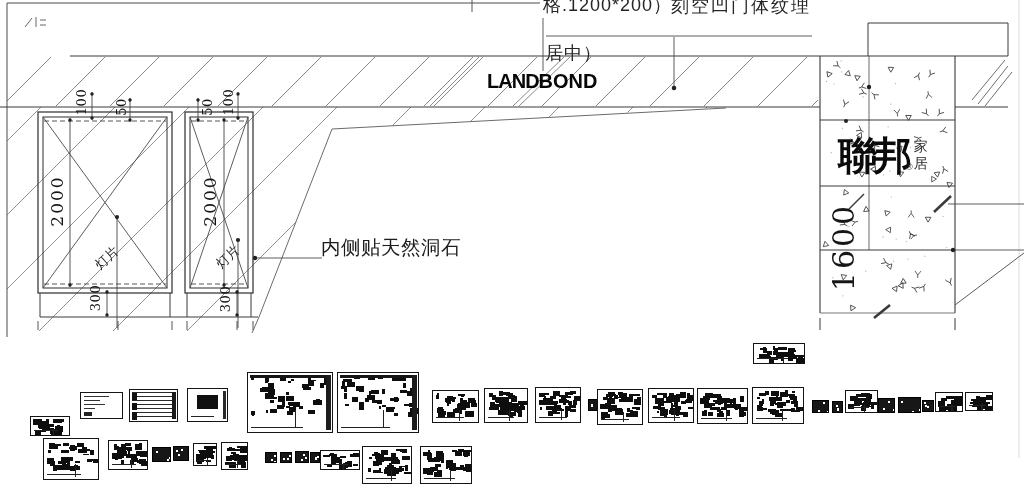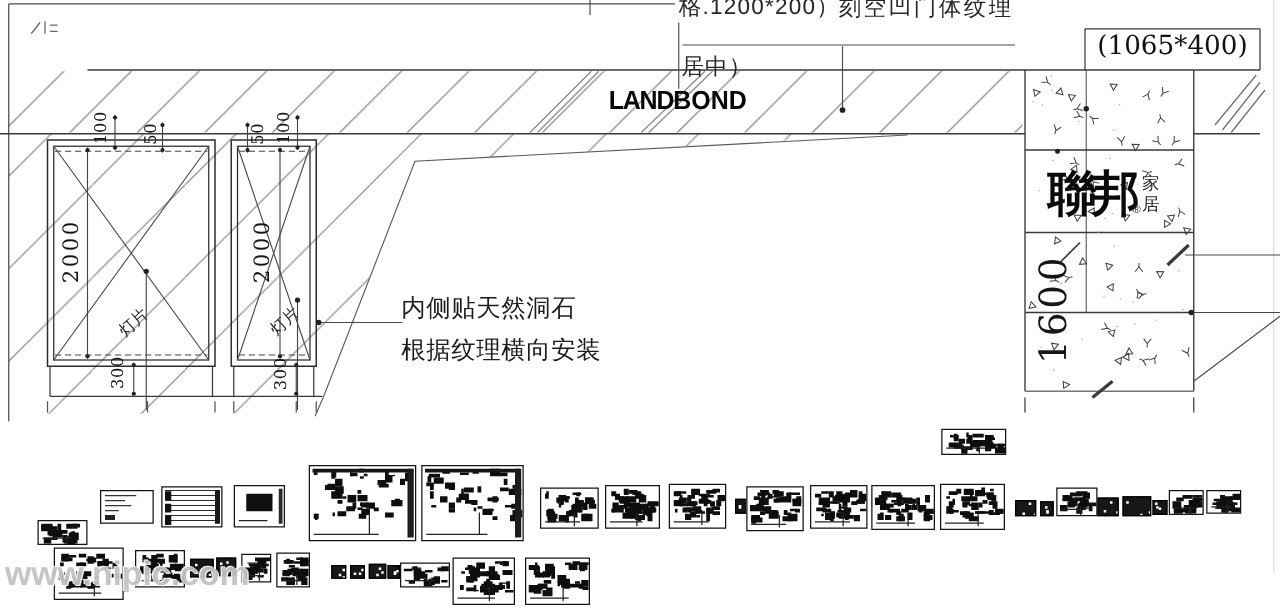--- a/index.html
+++ b/index.html
@@ -1147,25 +1147,23 @@
     </div>
 
   <div class="txt note" style="left:543px;top:-7px;">格.1200*200）</div>
   <div class="txt note" style="left:671px;top:-6px;letter-spacing:2px;">刻空凹门体纹理</div>
   <div class="txt note" style="left:545px;top:41px;">居中）</div>
 
   <div class="brand">
     <span class="b1">LAND</span><span class="b2">BOND</span>
   </div>
 
-  <div class="size-label">(1065*400)</div>
 
   <div class="txt stone-note" style="left:321px;top:231px;">
     <div>内侧贴天然洞石</div>
-    <div>根据纹理横向安装</div>
   </div>
 
   <div class="lianbang">
     <span class="main">聯邦</span>
     <span class="reg">®</span>
     <span class="sub">
       <span>家</span>
       <span>居</span>
     </span>
   </div>
@@ -1176,16 +1174,15 @@
   <div class="dim sm" style="left:228px;top:102px;">100</div>
   <div class="dim md" style="left:57px;top:201px;">2000</div>
   <div class="dim md" style="left:210px;top:201px;">2000</div>
   <div class="dim sm" style="left:95px;top:298px;">300</div>
   <div class="dim sm" style="left:225px;top:299px;">300</div>
   <div class="dim xl" style="left:843px;top:247px;">1600</div>
   <div class="lamp" style="left:107px;top:258px;">灯片</div>
   <div class="lamp" style="left:228px;top:257px;">灯片</div>
 
   <div class="wm">
-    <span class="url">www.nipic.com</span>
   </div>
 
 </div>
 
 </body></html>

